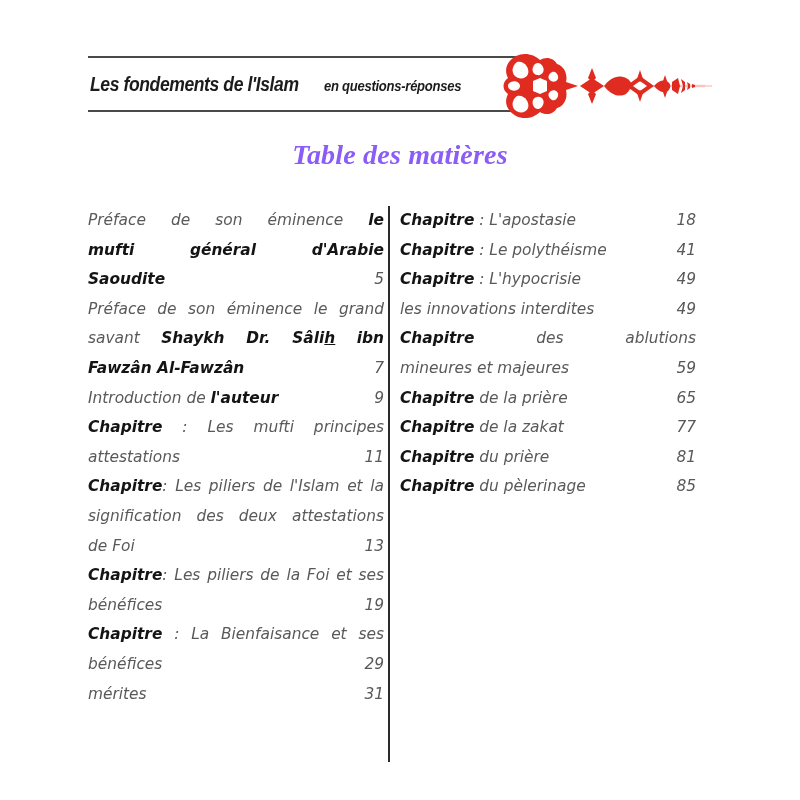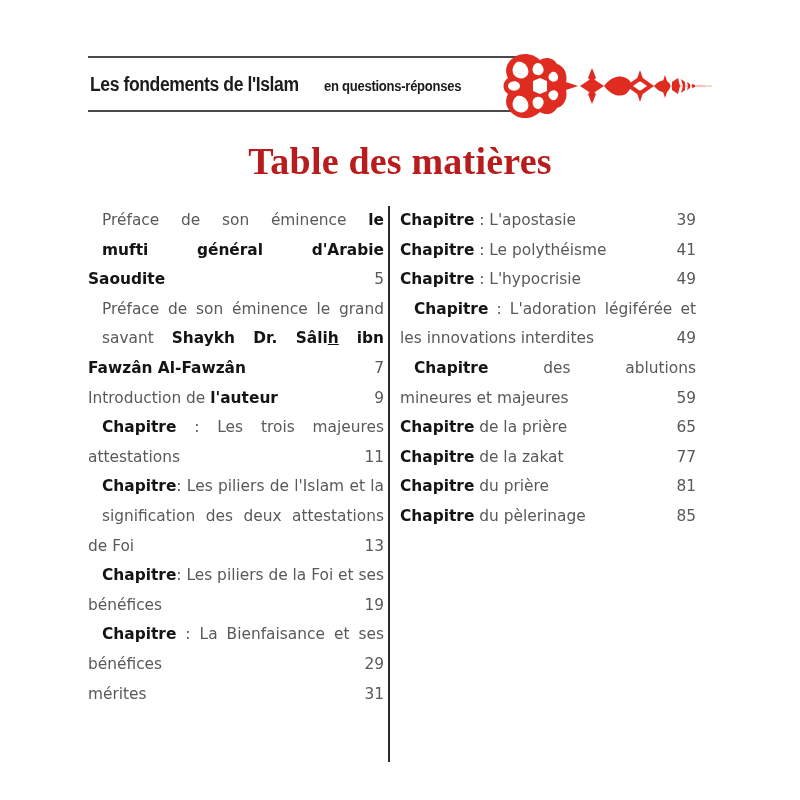--- a/index.html
+++ b/index.html
@@ -14,20 +14,21 @@
     font-family: "Liberation Sans", sans-serif;
     overflow: hidden;
     position: relative;
   }
 
   .page {
     position: relative;
     width: 736px;
     height: 800px;
     box-sizing: border-box;
+    font-style: italic;
   }
 
   
   .header {
     position: absolute;
     left: 88px;
     top: 56px;
     width: 624px;
     height: 58px;
   }
@@ -82,22 +83,22 @@
 
   
   .toc-title {
     position: absolute;
     left: 0;
     top: 139px;
     width: 800px;
     text-align: center;
     font-family: "Liberation Serif", serif;
     font-weight: bold;
-    font-size: 38px;
-    color: #b91c1c;
+    font-size: 28px;
+    color: #8b5cf6;
     letter-spacing: 0.2px;
   }
 
   
   .columns {
     position: absolute;
     left: 0;
     top: 206px;
     width: 800px;
     height: 560px;
@@ -145,21 +146,20 @@
   .entry .pg {
     float: right;
     color: #595959;
     font-weight: normal;
     padding-left: 6px;
   }
   .entry .tail {
     display: block;
     text-align: justify;
     text-align-last: justify;
-    margin-left: 14px;
   }
   .clear { clear: both; }
 </style>
 </head>
 <body>
 
 <div class="page">
 
   <div class="header">
     <div class="header-rule top"></div>
@@ -256,21 +256,21 @@
 
       <div class="entry">
         <span class="pg">9</span>
         <span>Introduction de</span>
         <b>l'auteur</b>
         <div class="clear"></div>
       </div>
 
       <div class="entry">
         <span class="tail"><b>Chapitre</b>
-          <span>: Les trois majeures</span></span>
+          <span>: Les mufti principes</span></span>
         <span class="pg">11</span>
         <span>attestations</span>
         <div class="clear"></div>
       </div>
 
       <div class="entry">
         <span class="tail"><b>Chapitre</b><span>: Les piliers de l'Islam et la</span></span>
         <span class="tail"><span>signification des deux attestations</span></span>
         <span class="pg">13</span>
         <span>de Foi</span>
@@ -296,43 +296,41 @@
         <span class="pg">31</span>
         <span>mérites</span>
         <div class="clear"></div>
       </div>
 
     </div>
 
     <div class="col col-right">
 
       <div class="entry">
-        <span class="pg">39</span>
+        <span class="pg">18</span>
         <b>Chapitre</b>
         <span>: L'apostasie</span>
         <div class="clear"></div>
       </div>
 
       <div class="entry">
         <span class="pg">41</span>
         <b>Chapitre</b>
         <span>: Le polythéisme</span>
         <div class="clear"></div>
       </div>
 
       <div class="entry">
         <span class="pg">49</span>
         <b>Chapitre</b>
         <span>: L'hypocrisie</span>
         <div class="clear"></div>
       </div>
 
       <div class="entry">
-        <span class="tail"><b>Chapitre</b>
-          <span>: L'adoration légiférée et</span></span>
         <span class="pg">49</span>
         <span>les innovations interdites</span>
         <div class="clear"></div>
       </div>
 
       <div class="entry">
         <span class="tail"><b>Chapitre</b>
           <span>des ablutions</span></span>
         <span class="pg">59</span>
         <span>mineures et majeures</span>

